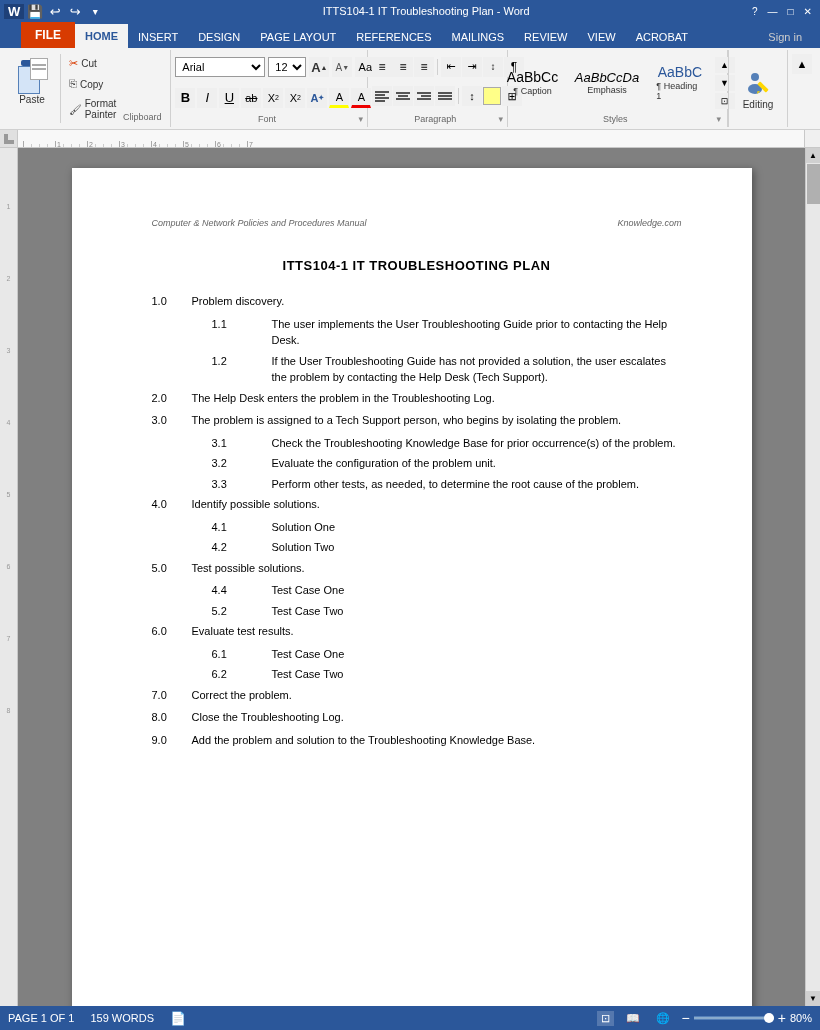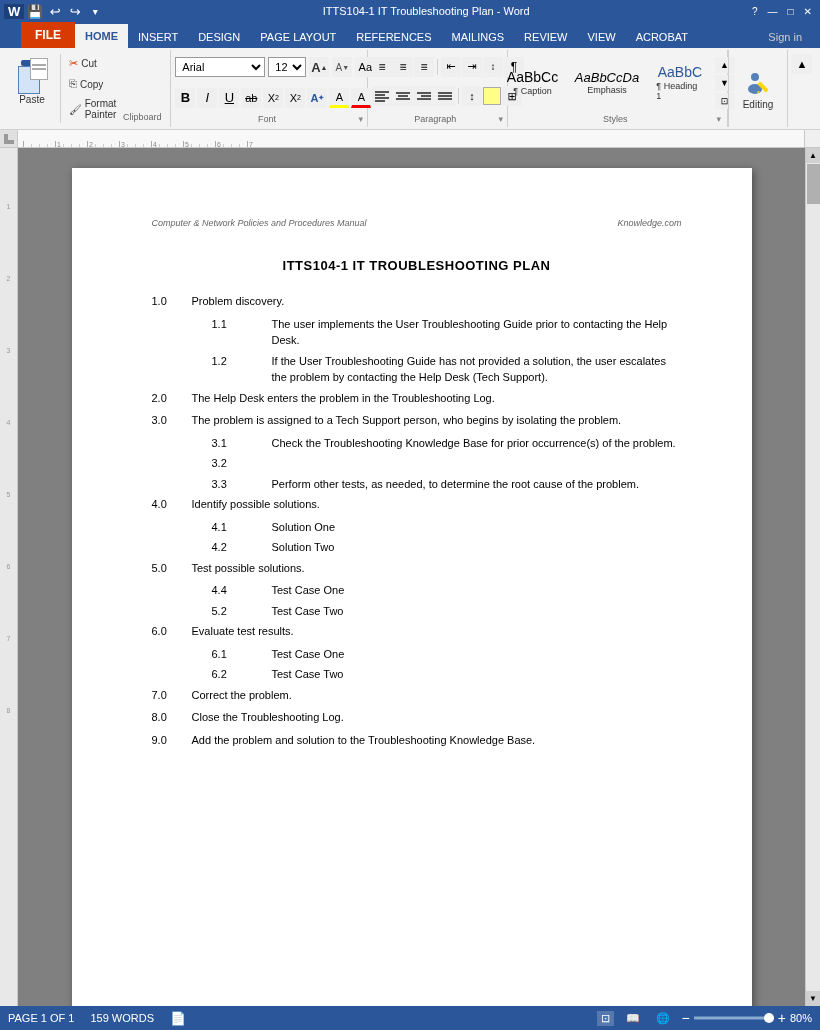--- a/index.html
+++ b/index.html
@@ -584,20 +584,21 @@
         <div class="doc-item">
           <span class="doc-num">3.0</span>
           <span class="doc-text">The problem is assigned to a Tech Support person, who begins by isolating the problem.</span>
         </div>
         <div class="sub-item">
           <span class="doc-num-sub">3.1</span>
           <span class="doc-text">Check the Troubleshooting Knowledge Base for prior occurrence(s) of the problem.</span>
         </div>
         <div class="sub-item">
           <span class="doc-num-sub">3.2</span>
+          <span class="doc-text">Evaluate the configuration of the problem unit.</span>
         </div>
         <div class="sub-item">
           <span class="doc-num-sub">3.3</span>
           <span class="doc-text">Perform other tests, as needed, to determine the root cause of the problem.</span>
         </div>
 
         <div class="doc-item">
           <span class="doc-num">4.0</span>
           <span class="doc-text">Identify possible solutions.</span>
         </div>

